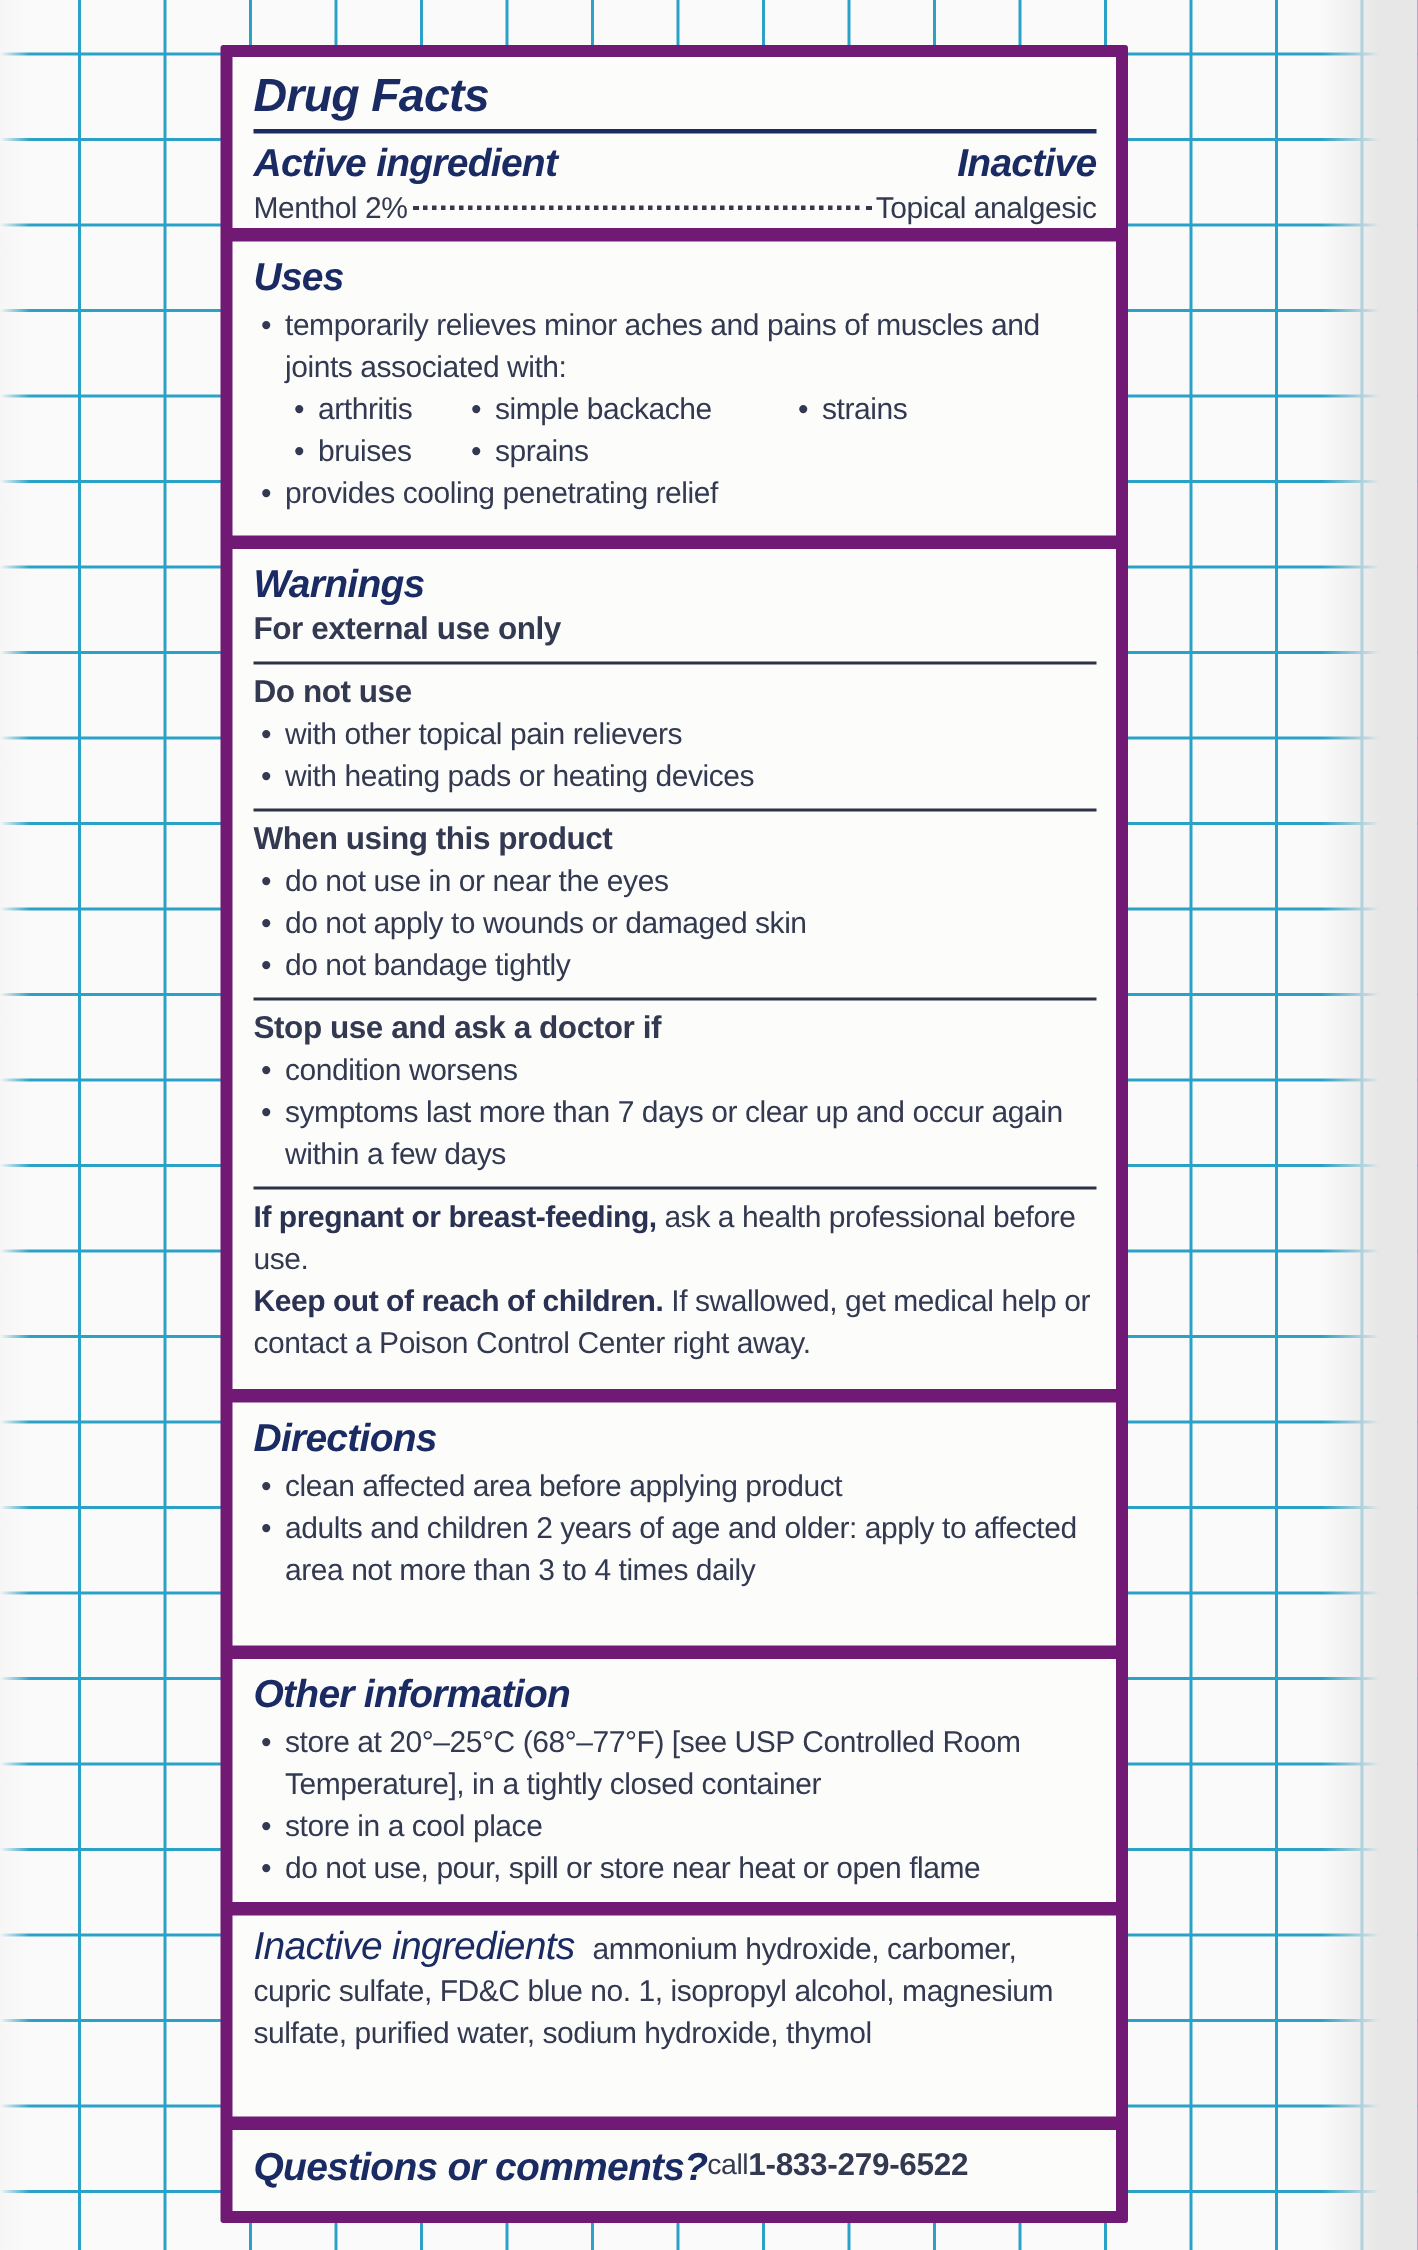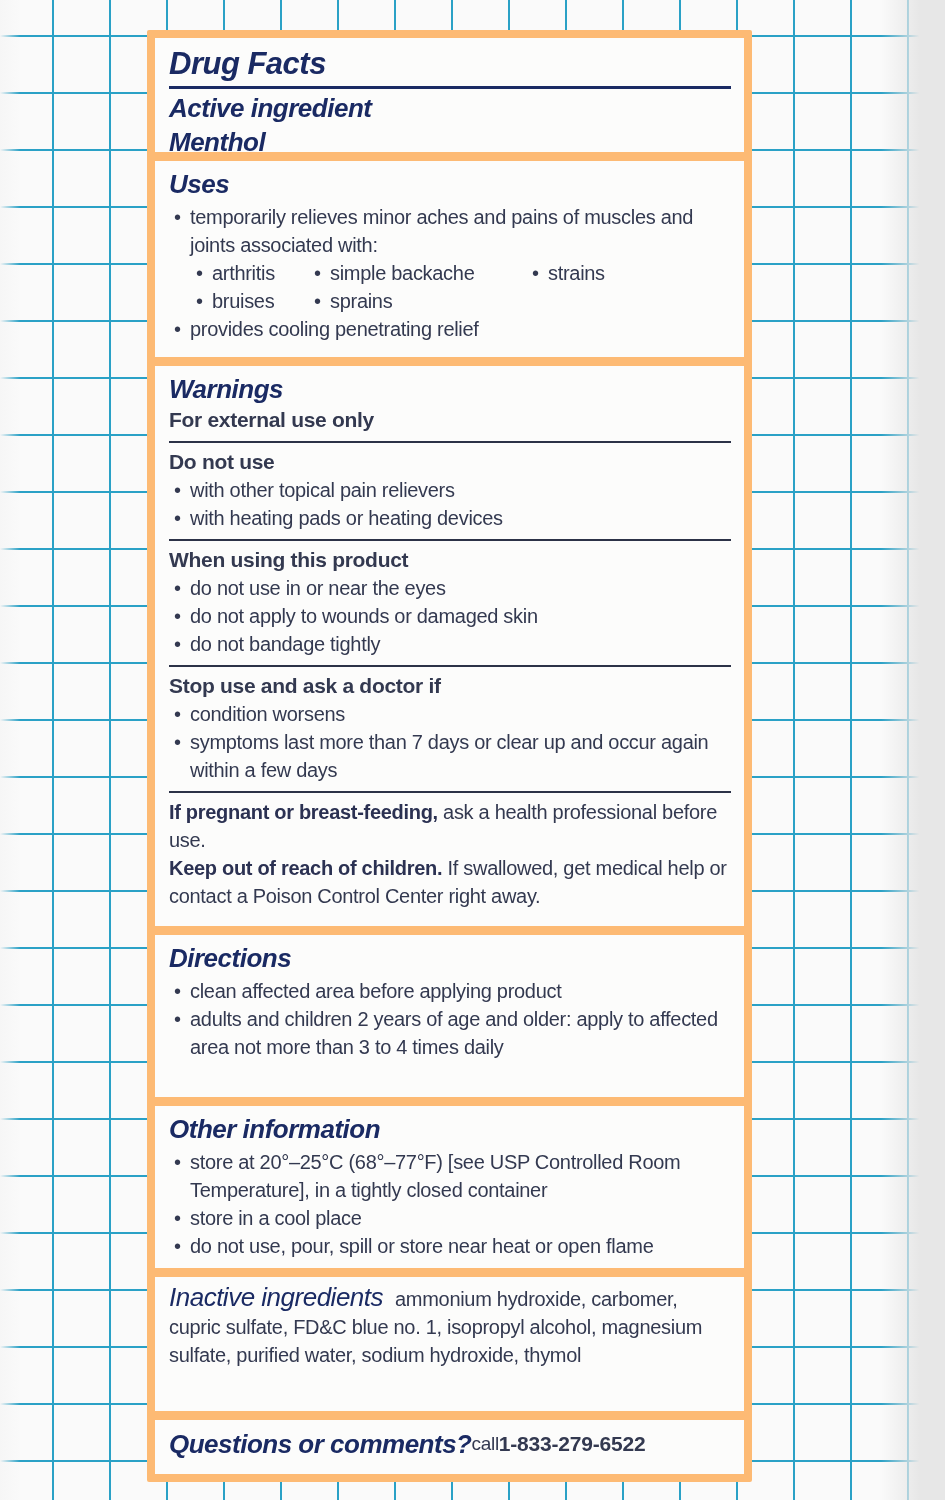--- a/index.html
+++ b/index.html
@@ -19,21 +19,21 @@
     background-position:52px 35px;
   }
   .fade-right{position:absolute;top:0;right:0;width:64px;height:100%;
     background:linear-gradient(to right,rgba(231,231,231,0),#e7e7e7 60%);}
   .fade-left{position:absolute;top:0;left:0;width:20px;height:100%;
     background:linear-gradient(to right,#f6f6f6,rgba(246,246,246,0));}
 
   
   .label{
     position:absolute;left:147px;top:30px;width:605px;height:1452px;
-    background:#fdba74;border-radius:2px;
+    background:#701a75;border-radius:2px;
     box-sizing:border-box;padding:8px;
     display:flex;flex-direction:column;gap:9px;
     z-index:2;
   }
   .box{
     background:#fcfcfb;box-sizing:border-box;
     padding:6px 13px 8px 14px;overflow:hidden;
     font-size:20px;line-height:28px;letter-spacing:-0.3px;
   }
   .h1{
@@ -44,21 +44,21 @@
     font-size:26px;line-height:34px;font-weight:bold;font-style:italic;
     color:#1a2a63;letter-spacing:-0.5px;margin:0;
   }
   .h2i{ 
     font-size:26px;font-weight:normal;font-style:italic;color:#1a2a63;
     letter-spacing:-0.5px;margin-right:12px;
   }
   .subhead{font-weight:bold;font-size:21px;}
   .rule{border:none;border-top:3px solid #1a2a63;margin:4px 0 2px 0;}
   .hairline{border:none;border-top:2px solid #2c3247;margin:7px 0 5px 0;}
-  .ai-row{display:flex;justify-content:space-between;align-items:baseline;flex-direction:column;}
+  .ai-row{display:flex;justify-content:space-between;align-items:baseline;}
   .leader-row{display:flex;align-items:baseline;}
   .leader{flex:1;border-bottom:3px dotted #333950;margin:0 3px;transform:translateY(-5px);}
   .b{position:relative;padding-left:21px;}
   .b::before{content:"•";position:absolute;left:5px;}
   .sub-row{display:flex;padding-left:22px;}
   .sub-item{position:relative;padding-left:21px;}
   .sub-item::before{content:"•";position:absolute;left:5px;}
   .w1{width:118px;box-sizing:border-box;}
   .w2{width:218px;box-sizing:border-box;}
   .q-row{display:flex;align-items:center;padding-top:2px;}
@@ -75,21 +75,21 @@
 <div class="fade-left"></div>
 <div class="fade-right"></div>
 
 <div class="label">
 
   <section class="box" style="flex:0 0 114px;">
     <h1 class="h1">Drug Facts</h1>
     <hr class="rule">
     <div class="ai-row">
       <span class="h2">Active ingredient</span>
-      <span class="h2">Menthol</span>
+      <span class="h2">Inactive</span>
     </div>
     <div class="leader-row">
       <span>Menthol 2%</span>
       <span class="leader"></span>
       <span>Topical analgesic</span>
     </div>
   </section>
 
   <section class="box" style="flex:0 0 196px;">
     <h2 class="h2 mb2">Uses</h2>

